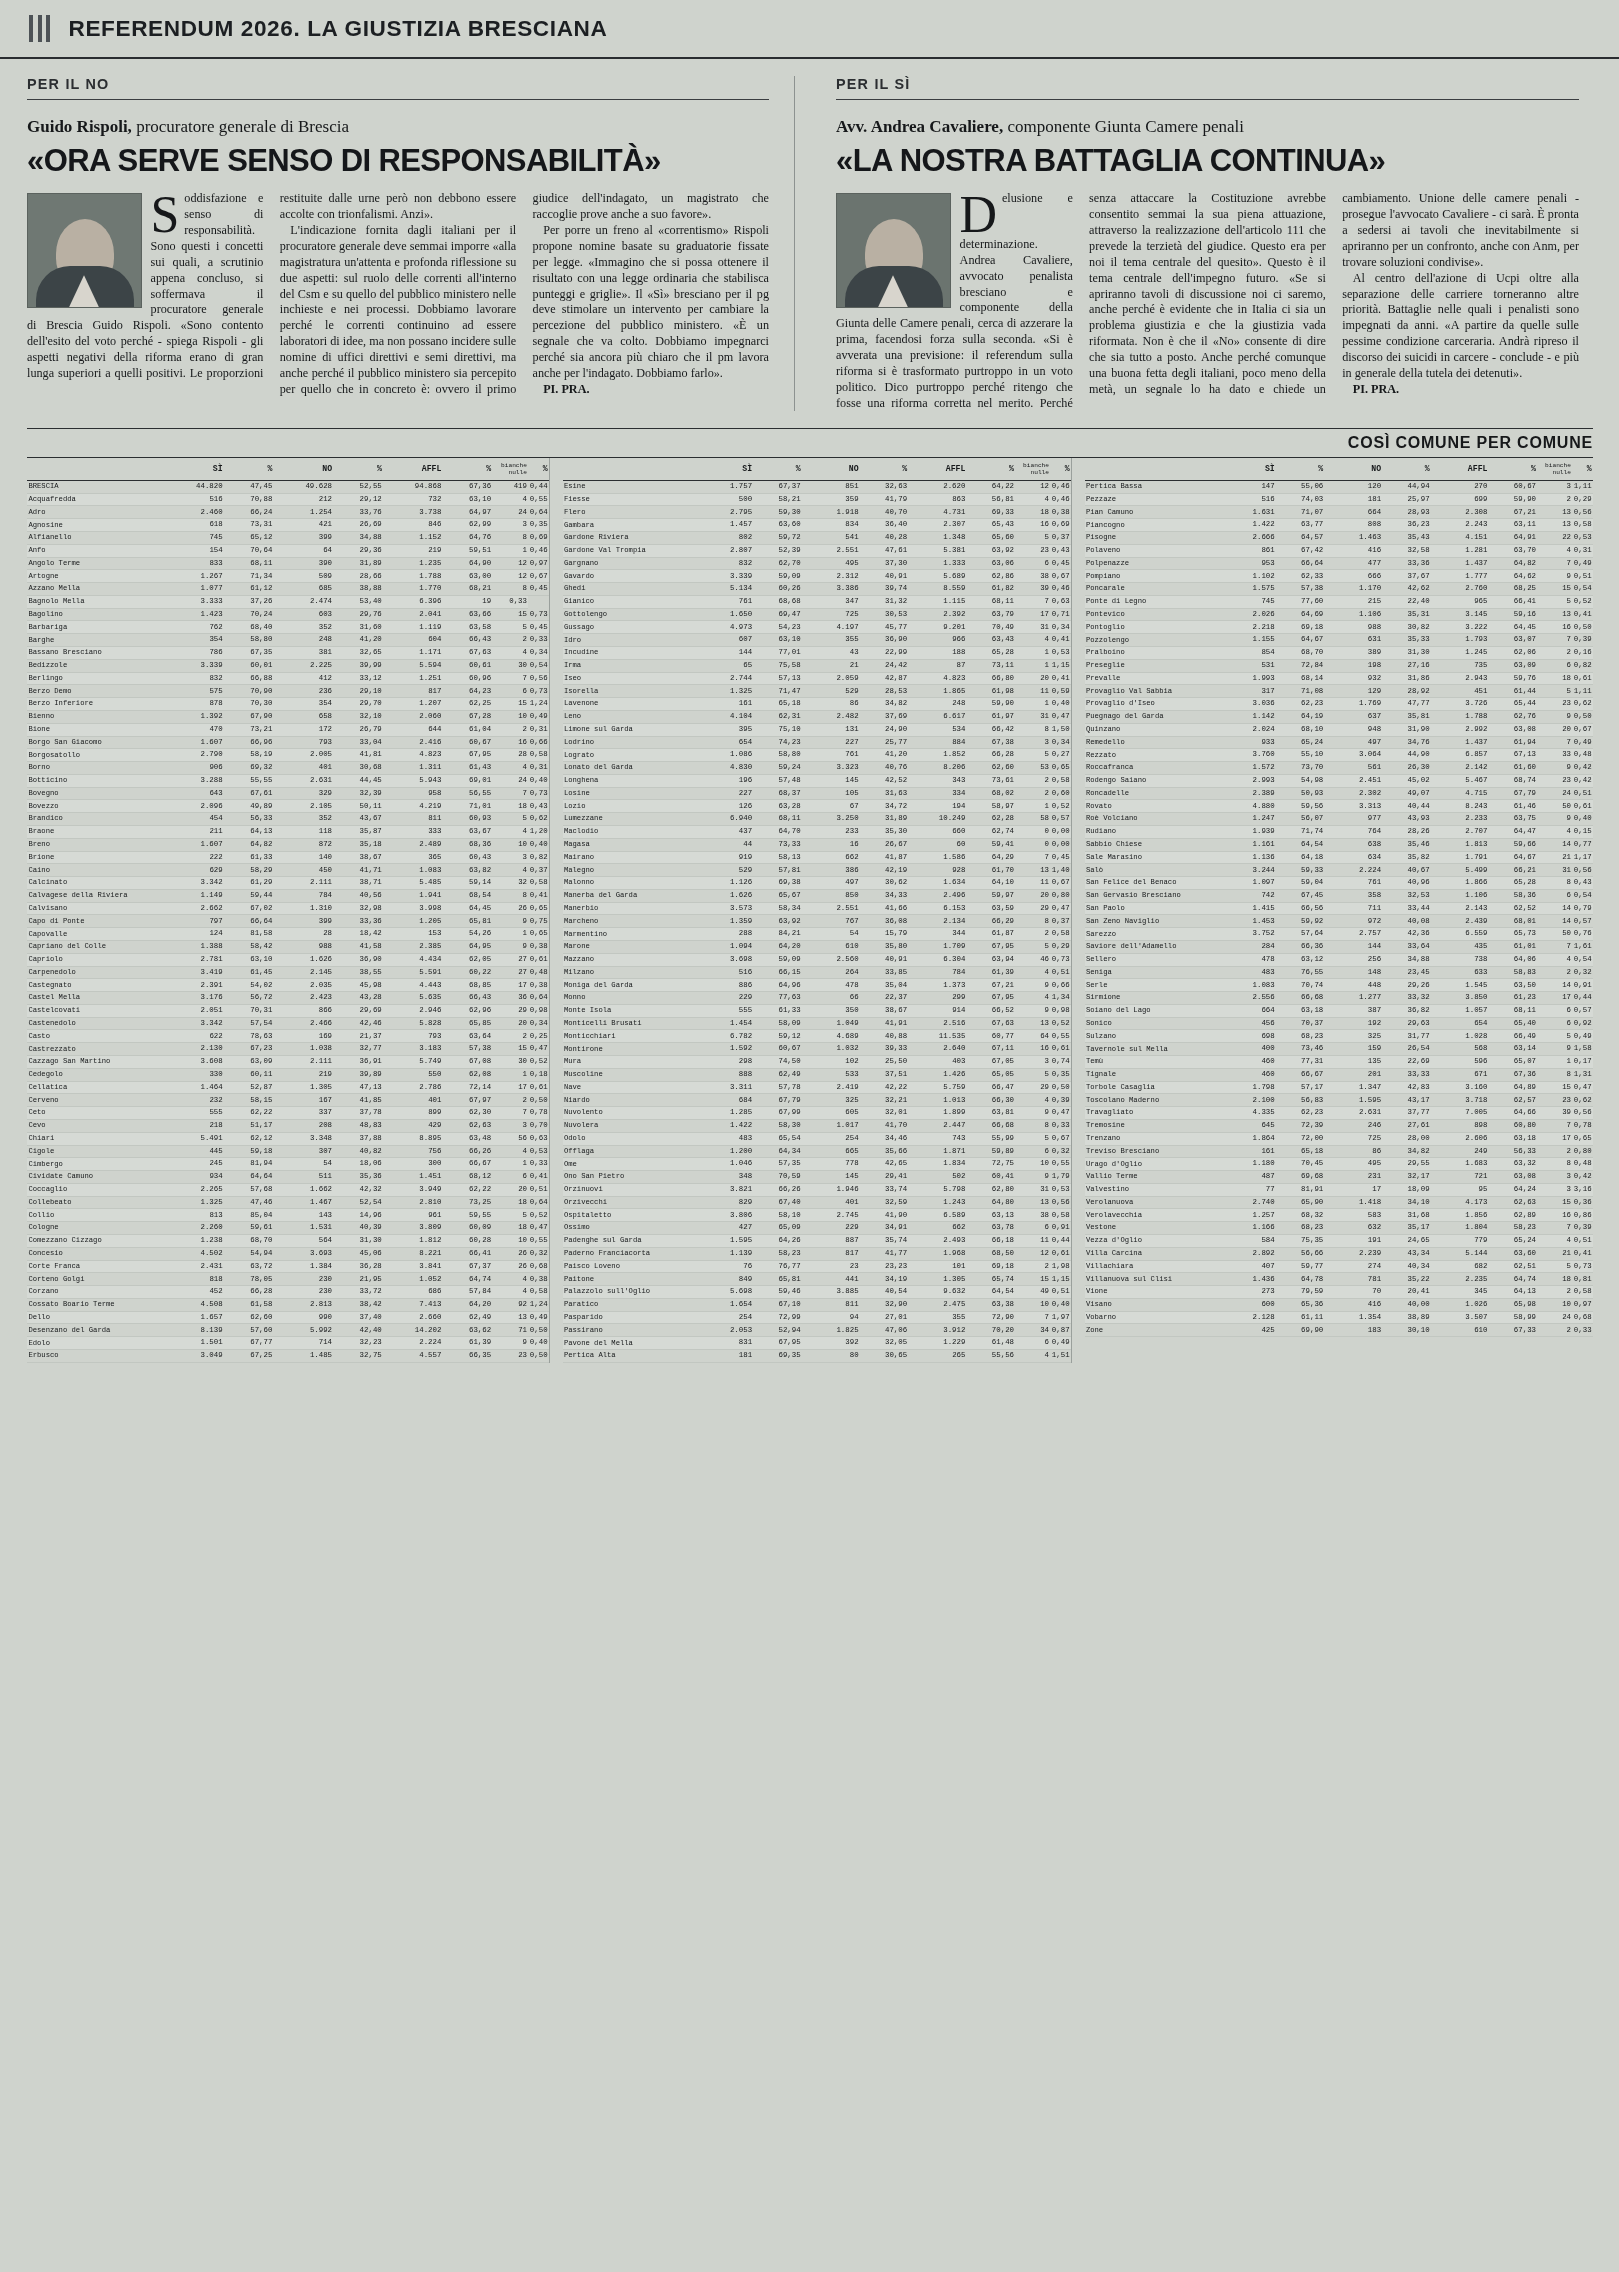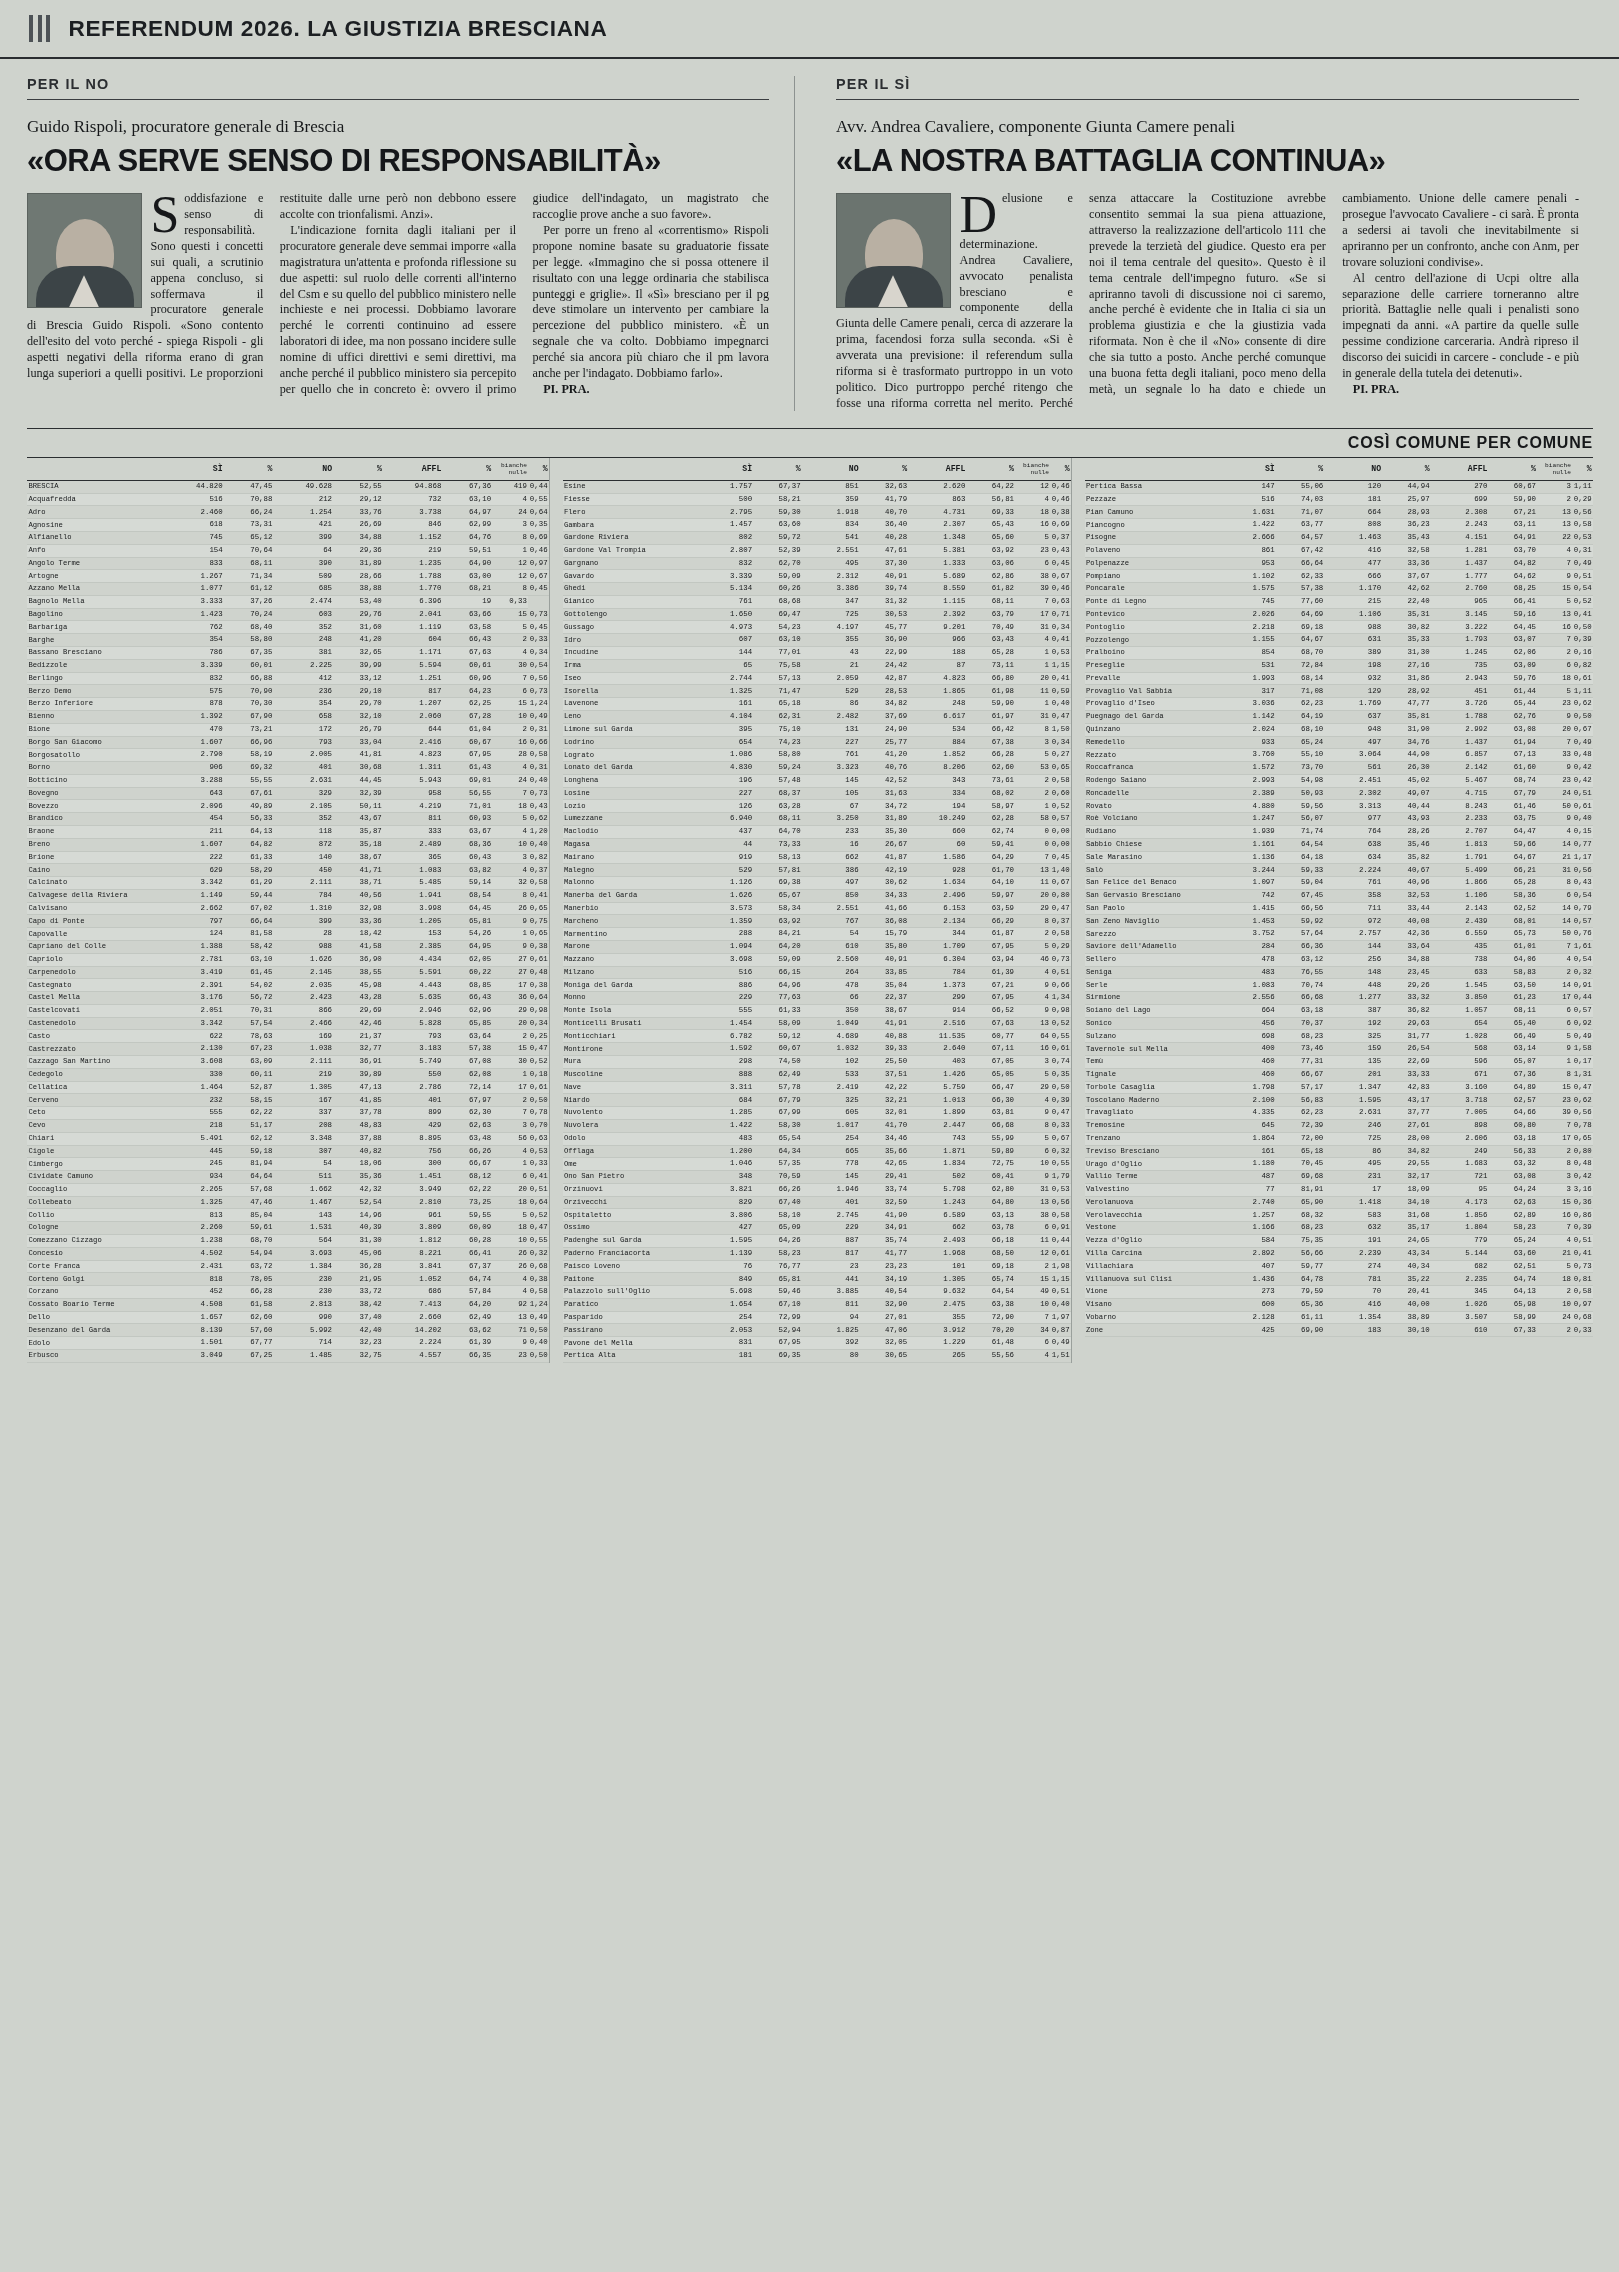--- a/index.html
+++ b/index.html
@@ -56,21 +56,21 @@
     color:#2b2e31;
     border-bottom:1.4px solid #3a3d40;
     padding-bottom:6.7px;
     margin-bottom:17.3px;
   }
   .byline {
     font-size:17px;
     margin-bottom:8.6px;
     line-height:1.15;
   }
-  .byline b { font-family:"Liberation Serif", serif; font-weight:normal; }
+  .byline b { font-family:"Liberation Serif", serif; font-weight:bold; }
   .headline {
     font-family:"Liberation Sans", sans-serif;
     font-weight:bold;
     font-size:31px;
     line-height:1.02;
     letter-spacing:-0.6px;
     margin:3.8px 0 14.4px 0;
     color:#15171a;
   }
   .art-body {

